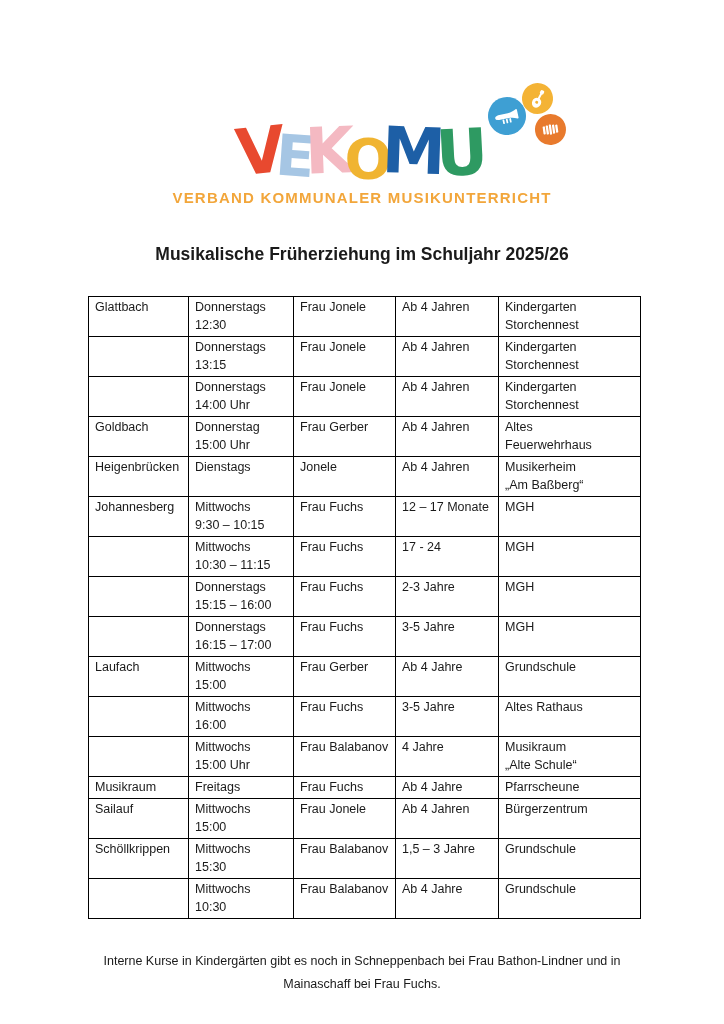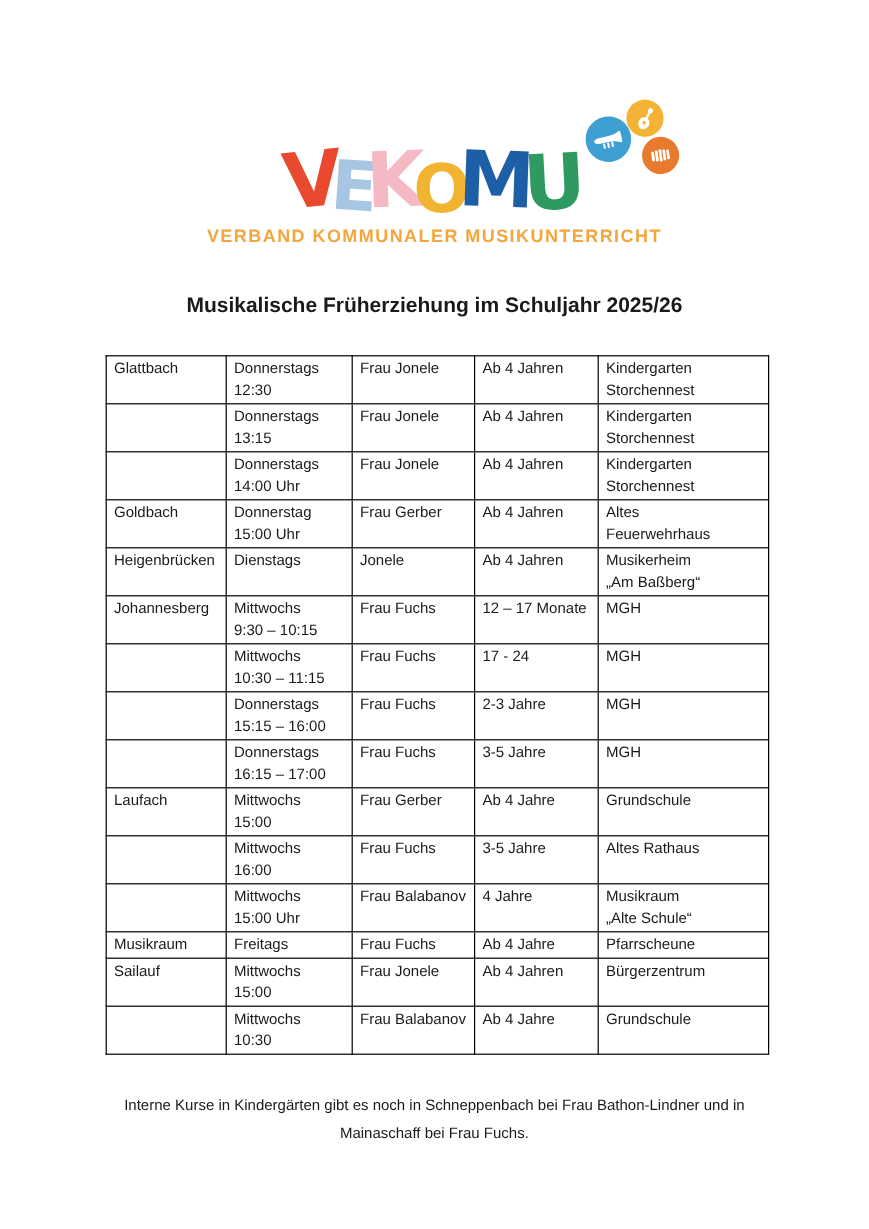--- a/index.html
+++ b/index.html
@@ -204,20 +204,28 @@
         </tr>
         <tr>
           <td>Sailauf</td>
           <td>Mittwochs
 15:00</td>
           <td>Frau Jonele</td>
           <td>Ab 4 Jahren</td>
           <td>Bürgerzentrum</td>
         </tr>
         <tr>
+          <td>Schöllkrippen</td>
+          <td>Mittwochs
+15:30</td>
+          <td>Frau Balabanov</td>
+          <td>1,5 – 3 Jahre</td>
+          <td>Grundschule</td>
+        </tr>
+        <tr>
           <td></td>
           <td>Mittwochs
 10:30</td>
           <td>Frau Balabanov</td>
           <td>Ab 4 Jahre</td>
           <td>Grundschule</td>
         </tr>
       </tbody>
   </table>
 

